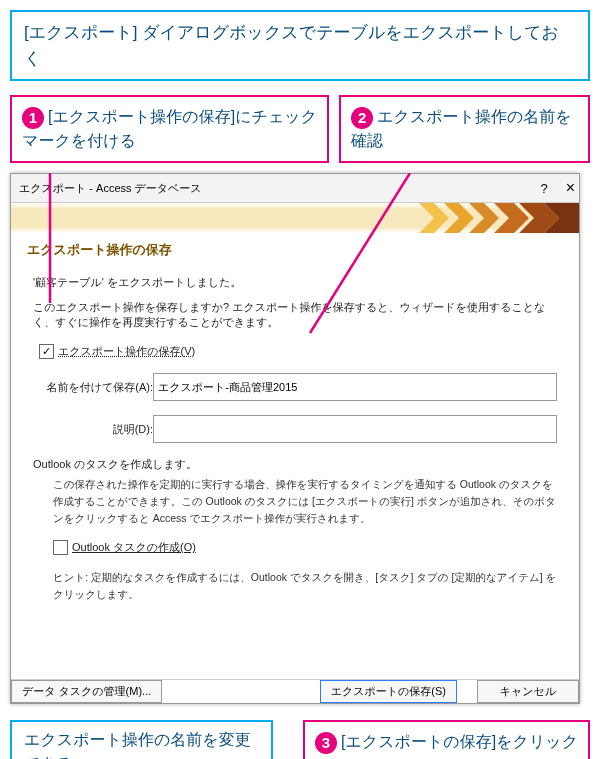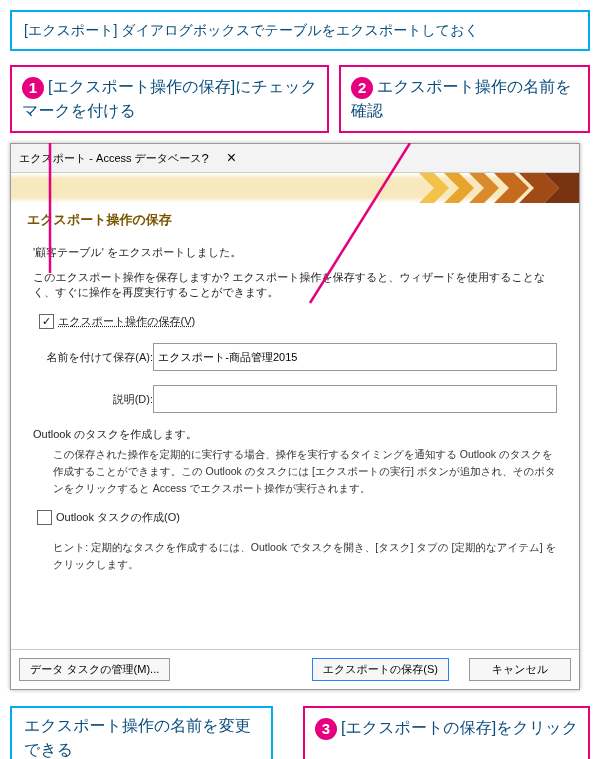--- a/index.html
+++ b/index.html
@@ -6,21 +6,21 @@
       font-family: 'Meiryo', 'Yu Gothic', sans-serif;
       margin: 0;
       padding: 10px;
       width: 580px;
       background: #fff;
       font-size: 13px;
     }
     .callout-blue {
       border: 2px solid #00aeef;
       padding: 8px 12px;
-      font-size: 14px;
+      font-size: 17px;
       color: #0a4d7c;
       margin-bottom: 14px;
       line-height: 1.5;
     }
     .callout-row {
       display: flex;
       gap: 10px;
       margin-bottom: 10px;
       align-items: flex-end;
     }
@@ -51,20 +51,21 @@
     .dialog {
       border: 1px solid #999;
       width: 568px;
       box-shadow: 0 0 4px rgba(0,0,0,0.3);
       background: #fff;
       position:relative;
     }
     .titlebar {
       display: flex;
       align-items: center;
+      justify-content: space-between;
       background: #f3f3f3;
       height: 28px;
       padding: 0 4px 0 8px;
       font-size: 11px;
       border-bottom:1px solid #ccc;
     }
     .titlebar .tb-right {
       display: flex;
       align-items: center;
       gap: 18px;
@@ -115,21 +116,20 @@
       color:#000;
     }
     .hint {
       font-size: 10.5px;
       color: #333;
       line-height: 1.6;
       margin: 4px 0 10px 20px;
     }
     .dialog-footer {
       border-top: 1px solid #ccc;
-      padding: 8px;
       display:flex;
       justify-content: space-between;
       align-items:center;
     }
     .dialog-footer .right {
       display:flex;
       gap:20px;
     }
     .dlg-btn {
       border:1px solid #999;
@@ -204,21 +204,21 @@
       <input class="txtfield" value="エクスポート-商品管理2015" style="">
     </div>
     <div class="label-row">
       <label>説明(D):</label>
       <input class="txtfield" value="" style="">
     </div>
 
     <div style="margin-top:4px;font-size:11px;">Outlook のタスクを作成します。</div>
     <div class="hint">この保存された操作を定期的に実行する場合、操作を実行するタイミングを通知する Outlook のタスクを作成することができます。この Outlook のタスクには [エクスポートの実行] ボタンが追加され、そのボタンをクリックすると Access でエクスポート操作が実行されます。</div>
 
-    <div class="chkrow" style="margin-left:4px;">
+    <div class="chkrow" style="margin-left:20px;text-decoration:underline;">
       <span class="chk"></span>
       <span>Outlook タスクの作成(O)</span>
     </div>
 
     <div class="hint" style="margin-top:12px;">ヒント: 定期的なタスクを作成するには、Outlook でタスクを開き、[タスク] タブの [定期的なアイテム] をクリックします。</div>
   </div>
 
   <div style="height:60px;"></div>
 
   <div class="dialog-footer">

